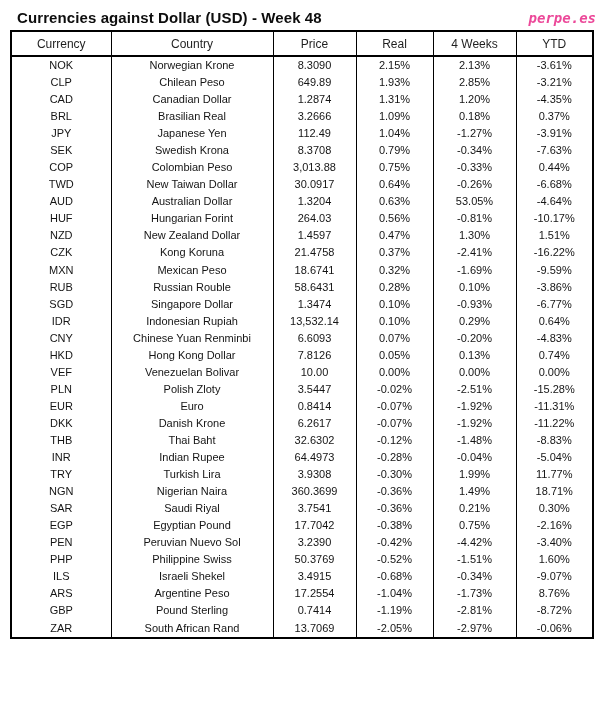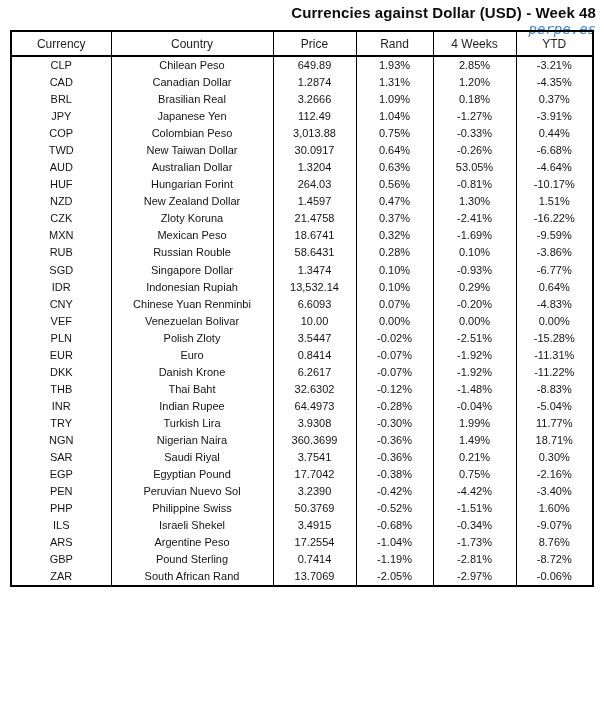--- a/index.html
+++ b/index.html
@@ -17,35 +17,34 @@
   .page { position: relative; width: 604px; height: 716px; }
 
   .titlebar {
     position: absolute;
     left: 0; top: 0;
     width: 604px; height: 30px;
     display: flex;
     justify-content: space-between;
     align-items: flex-end;
     padding: 4px 8px 4px 17px;
-    flex-direction: column;
   }
   .page-title {
     font-size: 15px;
     font-weight: bold;
     color: #0d0d0d;
     letter-spacing: 0.1px;
     margin: 0;
   }
   .brand {
     font-family: "DejaVu Sans Mono", monospace;
     font-size: 14px;
-    font-weight: normal;
+    font-weight: bold;
     font-style: italic;
-    color: #3b82f6;
+    color: #ec4899;
     text-align: center;
   }
 
   table.fx {
     position: absolute;
     left: 10px; top: 30px;
     border-collapse: collapse;
     table-layout: fixed;
     border: 2px solid #000;
   }
@@ -102,26 +101,34 @@
         <col class="c-price">
       <col class="c-week">
         <col class="c-4weeks">
         <col class="c-ytd">
     </colgroup>
     <thead>
       <tr>
         <th>Currency</th>
         <th>Country</th>
         <th>Price</th>
-        <th>Rand</th>
+        <th>Real</th>
         <th>4 Weeks</th>
         <th>YTD</th>
       </tr>
     </thead>
     <tbody>
+        <tr>
+          <td>NOK</td>
+          <td>Norwegian Krone</td>
+          <td>8.3090</td>
+          <td class="pos">2.15%</td>
+          <td class="pos">2.13%</td>
+          <td class="neg">-3.61%</td>
+        </tr>
         <tr>
           <td>CLP</td>
           <td>Chilean Peso</td>
           <td>649.89</td>
           <td class="pos">1.93%</td>
           <td class="pos">2.85%</td>
           <td class="neg">-3.21%</td>
         </tr>
         <tr>
           <td>CAD</td>
@@ -141,20 +148,28 @@
         </tr>
         <tr>
           <td>JPY</td>
           <td>Japanese Yen</td>
           <td>112.49</td>
           <td class="pos">1.04%</td>
           <td class="neg">-1.27%</td>
           <td class="neg">-3.91%</td>
         </tr>
         <tr>
+          <td>SEK</td>
+          <td>Swedish Krona</td>
+          <td>8.3708</td>
+          <td class="pos">0.79%</td>
+          <td class="neg">-0.34%</td>
+          <td class="neg">-7.63%</td>
+        </tr>
+        <tr>
           <td>COP</td>
           <td>Colombian Peso</td>
           <td>3,013.88</td>
           <td class="pos">0.75%</td>
           <td class="neg">-0.33%</td>
           <td class="pos">0.44%</td>
         </tr>
         <tr>
           <td>TWD</td>
           <td>New Taiwan Dollar</td>
@@ -182,21 +197,21 @@
         <tr>
           <td>NZD</td>
           <td>New Zealand Dollar</td>
           <td>1.4597</td>
           <td class="pos">0.47%</td>
           <td class="pos">1.30%</td>
           <td class="pos">1.51%</td>
         </tr>
         <tr>
           <td>CZK</td>
-          <td>Zloty Koruna</td>
+          <td>Kong Koruna</td>
           <td>21.4758</td>
           <td class="pos">0.37%</td>
           <td class="neg">-2.41%</td>
           <td class="neg">-16.22%</td>
         </tr>
         <tr>
           <td>MXN</td>
           <td>Mexican Peso</td>
           <td>18.6741</td>
           <td class="pos">0.32%</td>
@@ -229,20 +244,28 @@
         </tr>
         <tr>
           <td>CNY</td>
           <td>Chinese Yuan Renminbi</td>
           <td>6.6093</td>
           <td class="pos">0.07%</td>
           <td class="neg">-0.20%</td>
           <td class="neg">-4.83%</td>
         </tr>
         <tr>
+          <td>HKD</td>
+          <td>Hong Kong Dollar</td>
+          <td>7.8126</td>
+          <td class="pos">0.05%</td>
+          <td class="pos">0.13%</td>
+          <td class="pos">0.74%</td>
+        </tr>
+        <tr>
           <td>VEF</td>
           <td>Venezuelan Bolivar</td>
           <td>10.00</td>
           <td class="pos">0.00%</td>
           <td class="pos">0.00%</td>
           <td class="pos">0.00%</td>
         </tr>
         <tr>
           <td>PLN</td>
           <td>Polish Zloty</td>

